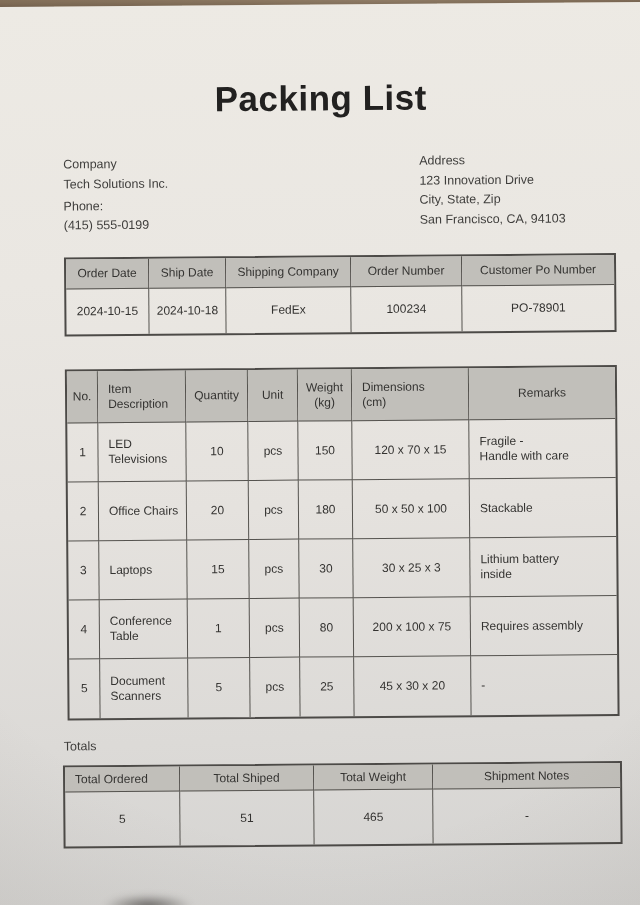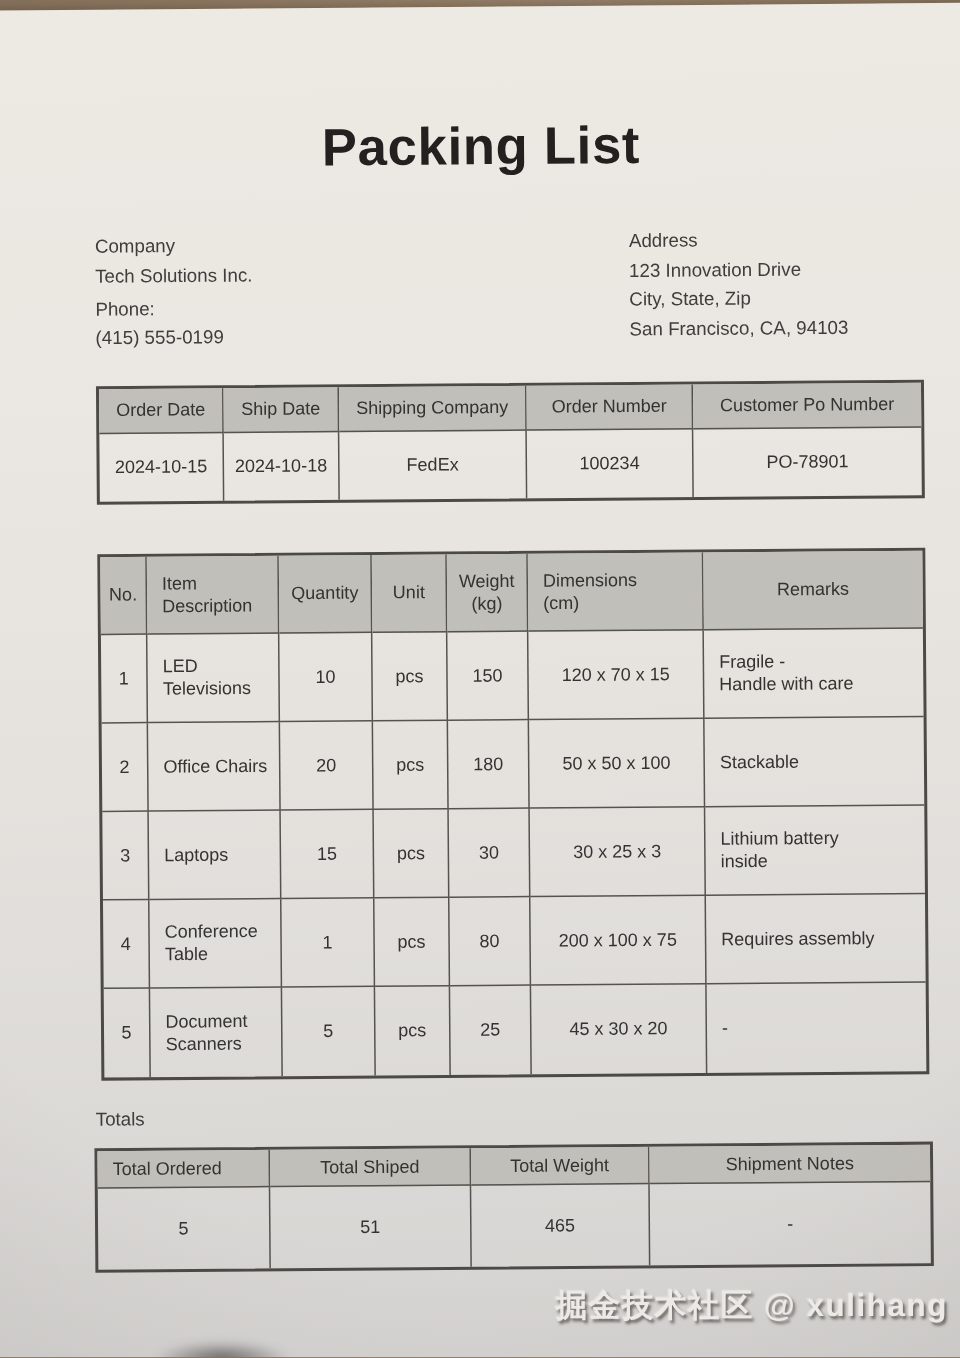--- a/index.html
+++ b/index.html
@@ -197,14 +197,13 @@
       <div class="cell">5</div>
       <div class="cell">51</div>
       <div class="cell">465</div>
       <div class="cell">-</div>
     </div>
 
   </div>
 
   <div class="shadow-blob"></div>
   <div class="vignette"></div>
-  <div class="watermark">掘金技术社区 @ xulihang</div>
 </div>
 
 </body></html>

